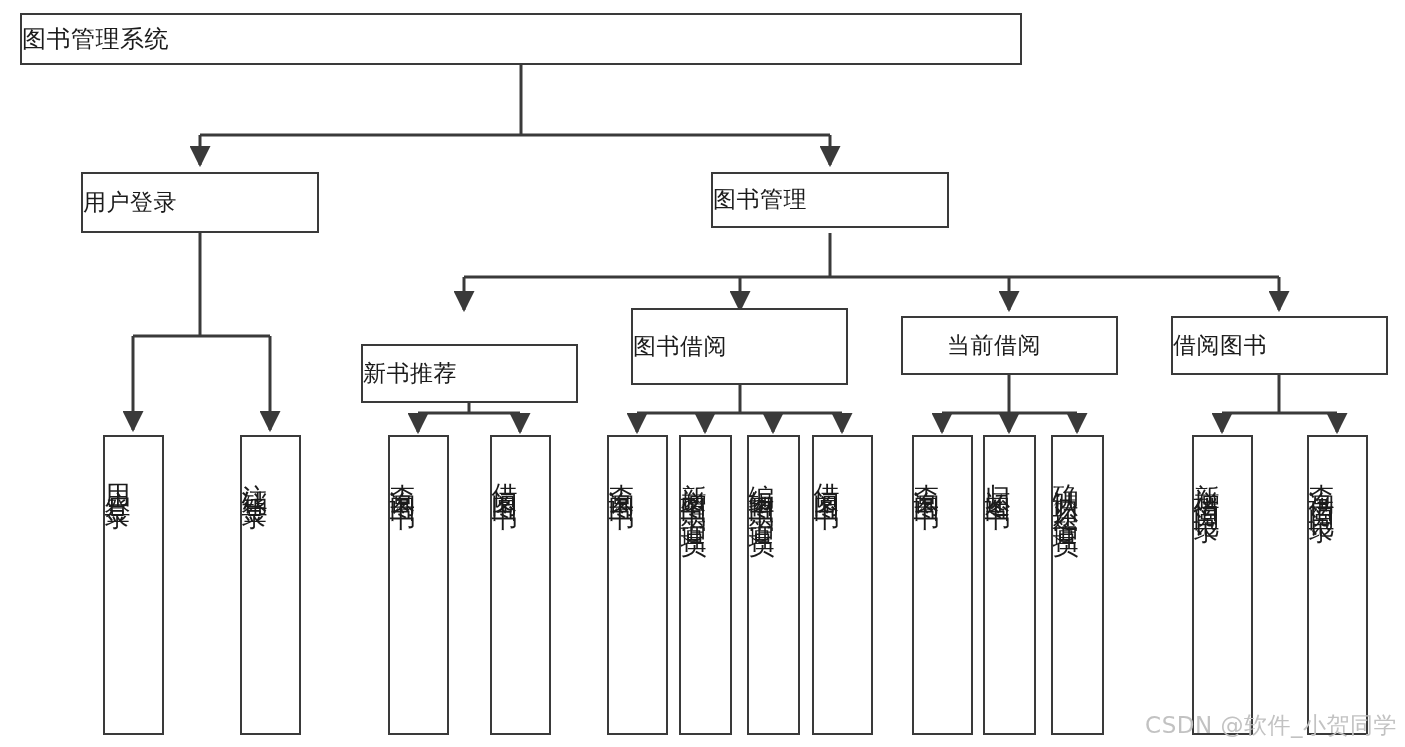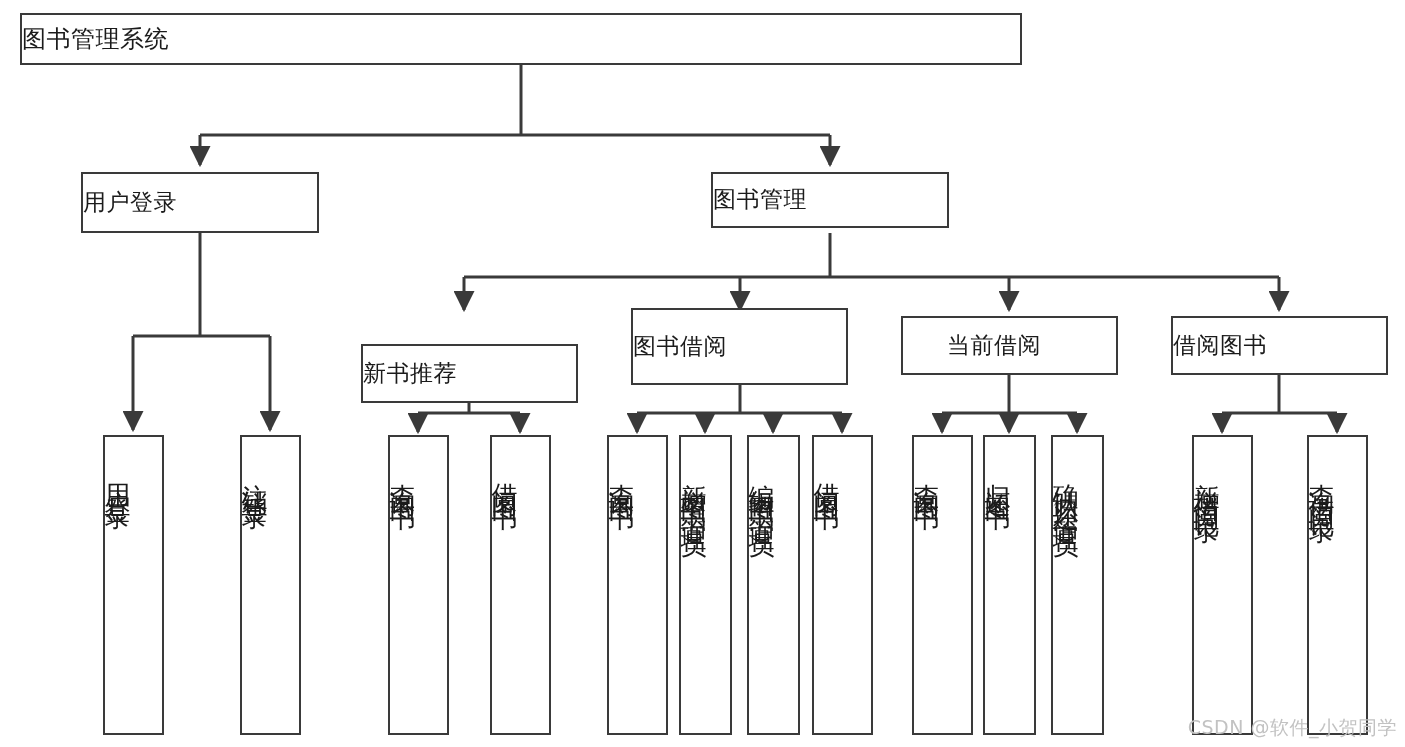--- a/index.html
+++ b/index.html
@@ -54,21 +54,21 @@
     font-size:26px;
     line-height:1.0;
     letter-spacing:7px;
     white-space:normal;
     max-height:280px;
   }
   .watermark{
     position:absolute;
     right:8px;
     bottom:6px;
-    font-size:19px;
+    font-size:23px;
     color:#c2c2c2;
     letter-spacing:0.5px;
     z-index:5;
     white-space:nowrap;
     user-select:none;
     margin-top:28px;
   }
 </style>
 </head>
 <body>

